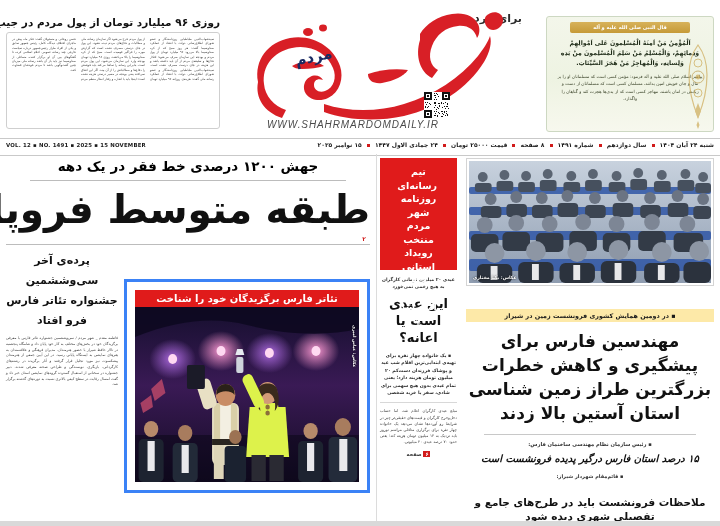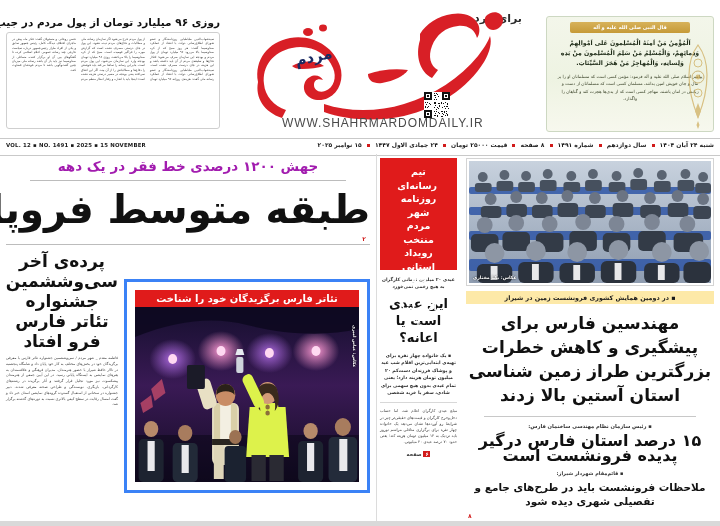--- a/index.html
+++ b/index.html
@@ -30,22 +30,22 @@
   .logo-wrap{position:absolute;left:228px;top:4px;width:300px;height:132px;}
   .tagline{
     position:absolute;right:6px;top:8px;font-size:11px;color:#2b2b2b;font-weight:bold;
   }
   .logo-svg{position:absolute;left:0;top:4px;}
   .mardom-word{
     position:absolute;right:196px;top:44px;font-size:15px;font-weight:bold;
     color:#1b2b63;transform:rotate(-13deg);letter-spacing:-1px;
   }
   .site-url{
-    position:absolute;left:54px;bottom:6px;font-size:12px;letter-spacing:.9px;
-    color:#4a4a4a;font-family:"Liberation Sans",sans-serif;direction:ltr;
+    position:absolute;left:39px;bottom:6px;font-size:10px;letter-spacing:.9px;
+    color:#4a4a4a;font-family:"Liberation Sans",sans-serif;direction:ltr;font-style:italic;
   }
   .qr{
     position:absolute;left:196px;bottom:18px;width:26px;height:26px;
   }
   
   .hadith{
     position:absolute;left:546px;top:16px;width:168px;height:116px;
     border:1px solid #cdd8c2;border-radius:3px;box-sizing:border-box;
     background:linear-gradient(180deg,#f3f6ea 0%,#eef3e2 55%,#f7f8ee 100%);
     overflow:hidden;
@@ -88,35 +88,35 @@
   .col-left{position:absolute;right:0px;top:0;width:260px;height:372px;padding:4px 6px 0 6px;box-sizing:border-box;}
   .photo-frame{
     border:1px solid #d4d4d4;padding:2px;background:#fff;position:relative;
   }
   .photo-conf{width:100%;height:122px;display:block;position:relative;overflow:hidden;background:#9fb0c4;}
   .credit{
     position:absolute;left:4px;bottom:3px;font-size:4.6px;color:#fff;font-weight:bold;
     text-shadow:0 0 2px #000;
   }
   .kicker-band{
-    margin-top:5px;background:#fde9a8;text-align:center;font-size:6.4px;font-weight:bold;
+    margin-top:23px;background:#fde9a8;text-align:center;font-size:6.4px;font-weight:bold;
     color:#1a1a1a;padding:2.5px 0;
   }
   .hl-left{
     margin-top:7px;font-size:17px;line-height:24px;font-weight:bold;color:#111;
     text-align:center;letter-spacing:-.4px;
   }
   .rule{height:1px;background:#c8c8c8;margin:9px 18px 6px;}
   .subkick{font-size:5.2px;color:#333;text-align:center;font-weight:bold;}
   .hl-left2{
-    margin-top:4px;font-size:16px;line-height:15px;font-weight:bold;color:#111;text-align:center;
+    margin-top:4px;font-size:10px;line-height:15px;font-weight:bold;color:#111;text-align:center;font-style:italic;
   }
   .subkick2{font-size:5px;color:#333;text-align:center;margin-top:7px;font-weight:bold;}
   .hl-left3{
-    margin-top:4px;font-size:10.5px;line-height:14px;font-weight:bold;color:#111;text-align:center;
+    margin-top:16px;font-size:10.5px;line-height:14px;font-weight:bold;color:#111;text-align:center;
   }
   .pagenum{font-size:6px;color:#d11b1b;font-weight:bold;margin-top:4px;}
   .pagenum.ltxt{text-align:left;padding-left:2px;}
 
   
   .col-mid{position:absolute;right:260px;top:0;width:84px;height:372px;padding:4px 3px 0;box-sizing:border-box;
            border-left:1px solid #dcdcdc;}
   .redbox{
     background:#e01b1b;color:#fff;text-align:center;padding:7px 20px 5px;
     font-size:9.5px;line-height:13.5px;font-weight:bold;position:relative;height:112px;box-sizing:border-box;
@@ -128,35 +128,35 @@
   }
   .mid-lead{margin-top:6px;font-size:4.6px;line-height:7.4px;color:#2b2b2b;text-align:center;font-weight:bold;}
   .mid-body{margin-top:6px;font-size:3.9px;line-height:6.2px;color:#3c3c3c;text-align:justify;
             border-top:1px solid #d8d8d8;padding-top:5px;}
   .mid-foot{margin-top:5px;font-size:5px;color:#333;text-align:center;font-weight:bold;}
   .pgbadge{display:inline-block;background:#d11b1b;color:#fff;padding:0 2px;font-size:5px;}
 
   
   .col-right{position:absolute;right:344px;top:0;width:376px;height:372px;padding:4px 6px 0 6px;box-sizing:border-box;}
   .big-kick{
-    font-size:13.5px;font-weight:bold;color:#a21caf;text-align:center;letter-spacing:-.3px;
+    font-size:13.5px;font-weight:bold;color:#000000;text-align:center;letter-spacing:-.3px;
     white-space:nowrap;
   }
   .big-rule{height:1px;background:#bcbcbc;margin:6px 24px;}
   .big-hl{
     font-size:39px;line-height:46px;font-weight:bold;color:#111;text-align:center;letter-spacing:-1.5px;
     white-space:nowrap;
   }
   .big-pg{font-size:6px;color:#d11b1b;font-weight:bold;text-align:right;margin-top:2px;padding-right:4px;}
   .big-rule2{height:1px;background:#bcbcbc;margin:2px 0 6px;}
 
   .theatre-row{display:flex;gap:6px;}
   .theatre-right{width:112px;}
   .t-hl{
-    font-size:17px;line-height:20px;font-weight:bold;color:#111;text-align:center;letter-spacing:-.4px;
+    font-size:11px;line-height:20px;font-weight:bold;color:#111;text-align:center;letter-spacing:-.4px;
   }
   .t-body{margin-top:5px;font-size:3.6px;line-height:5.8px;color:#3c3c3c;text-align:justify;}
   .theatre-left{flex:1;border:3px solid #3b82f6;padding:8px;background:#fff;margin-top:28px;}
   .t-band{
     background:#e01b1b;color:#fff;text-align:center;font-size:10px;font-weight:bold;padding:3px 0;
     letter-spacing:-.3px;
   }
   .t-photo{position:relative;height:175px;overflow:hidden;background:#14102a;}
   .t-credit{
     position:absolute;right:2px;top:18px;font-size:4.3px;color:#fff;font-weight:bold;

